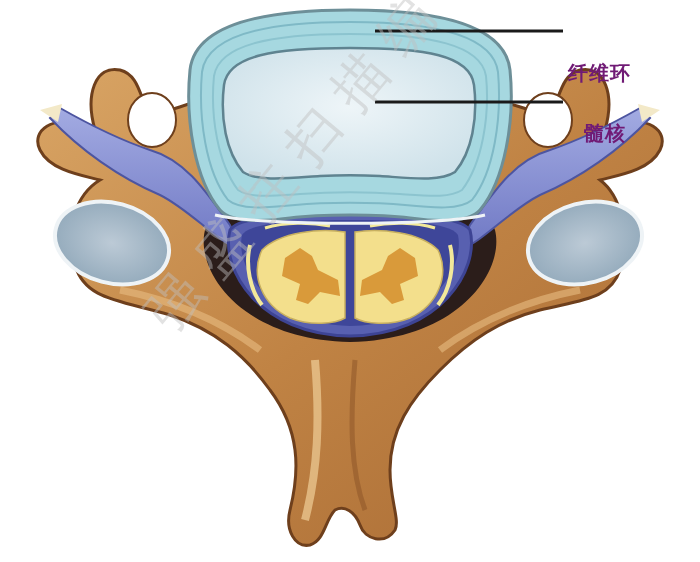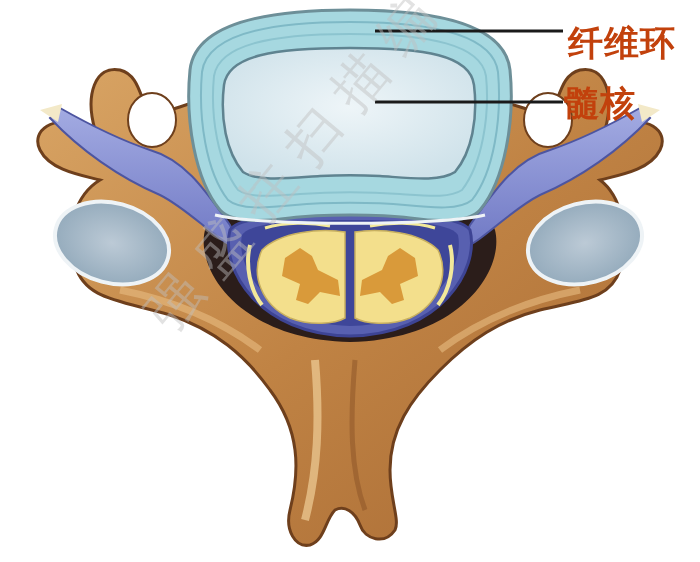--- a/index.html
+++ b/index.html
@@ -1,23 +1,23 @@
 <!DOCTYPE html>
 <html><head>
   <meta charset="utf-8">
   <style>
     html, body { margin: 0; padding: 0; background: #ffffff; }
     body { width: 700px; height: 562px; position: relative; overflow: hidden;
            font-family: "DejaVu Sans", sans-serif; }
     #figure { position: absolute; left: 0; top: 0; width: 700px; height: 562px; }
     .label { position: absolute; font-family: "DejaVu Sans", sans-serif;
-             font-size: 35px; font-weight: bold; color: #c2410c; letter-spacing: 1px;
-             line-height: 1; white-space: nowrap; }
+             font-size: 20px; font-weight: bold; color: #701a75; letter-spacing: 1px;
+             line-height: 1; white-space: nowrap; margin-top: 37px; }
     #label-annulus { left: 568px; top: 26px; }
-    #label-nucleus { left: 564px; top: 86px; }
+    #label-nucleus { left: 584px; top: 86px; }
     #watermark { position: absolute; left: 130px; top: 300px;
                  transform: rotate(-50deg); transform-origin: left top;
                  font-family: "DejaVu Sans", sans-serif; font-size: 54px;
                  color: rgba(190,190,190,0.45); letter-spacing: 18px;
                  white-space: nowrap; pointer-events: none; }
   </style>
 </head>
 <body>
 
 <svg id="figure" viewBox="0 0 700 562" xmlns="http://www.w3.org/2000/svg">

